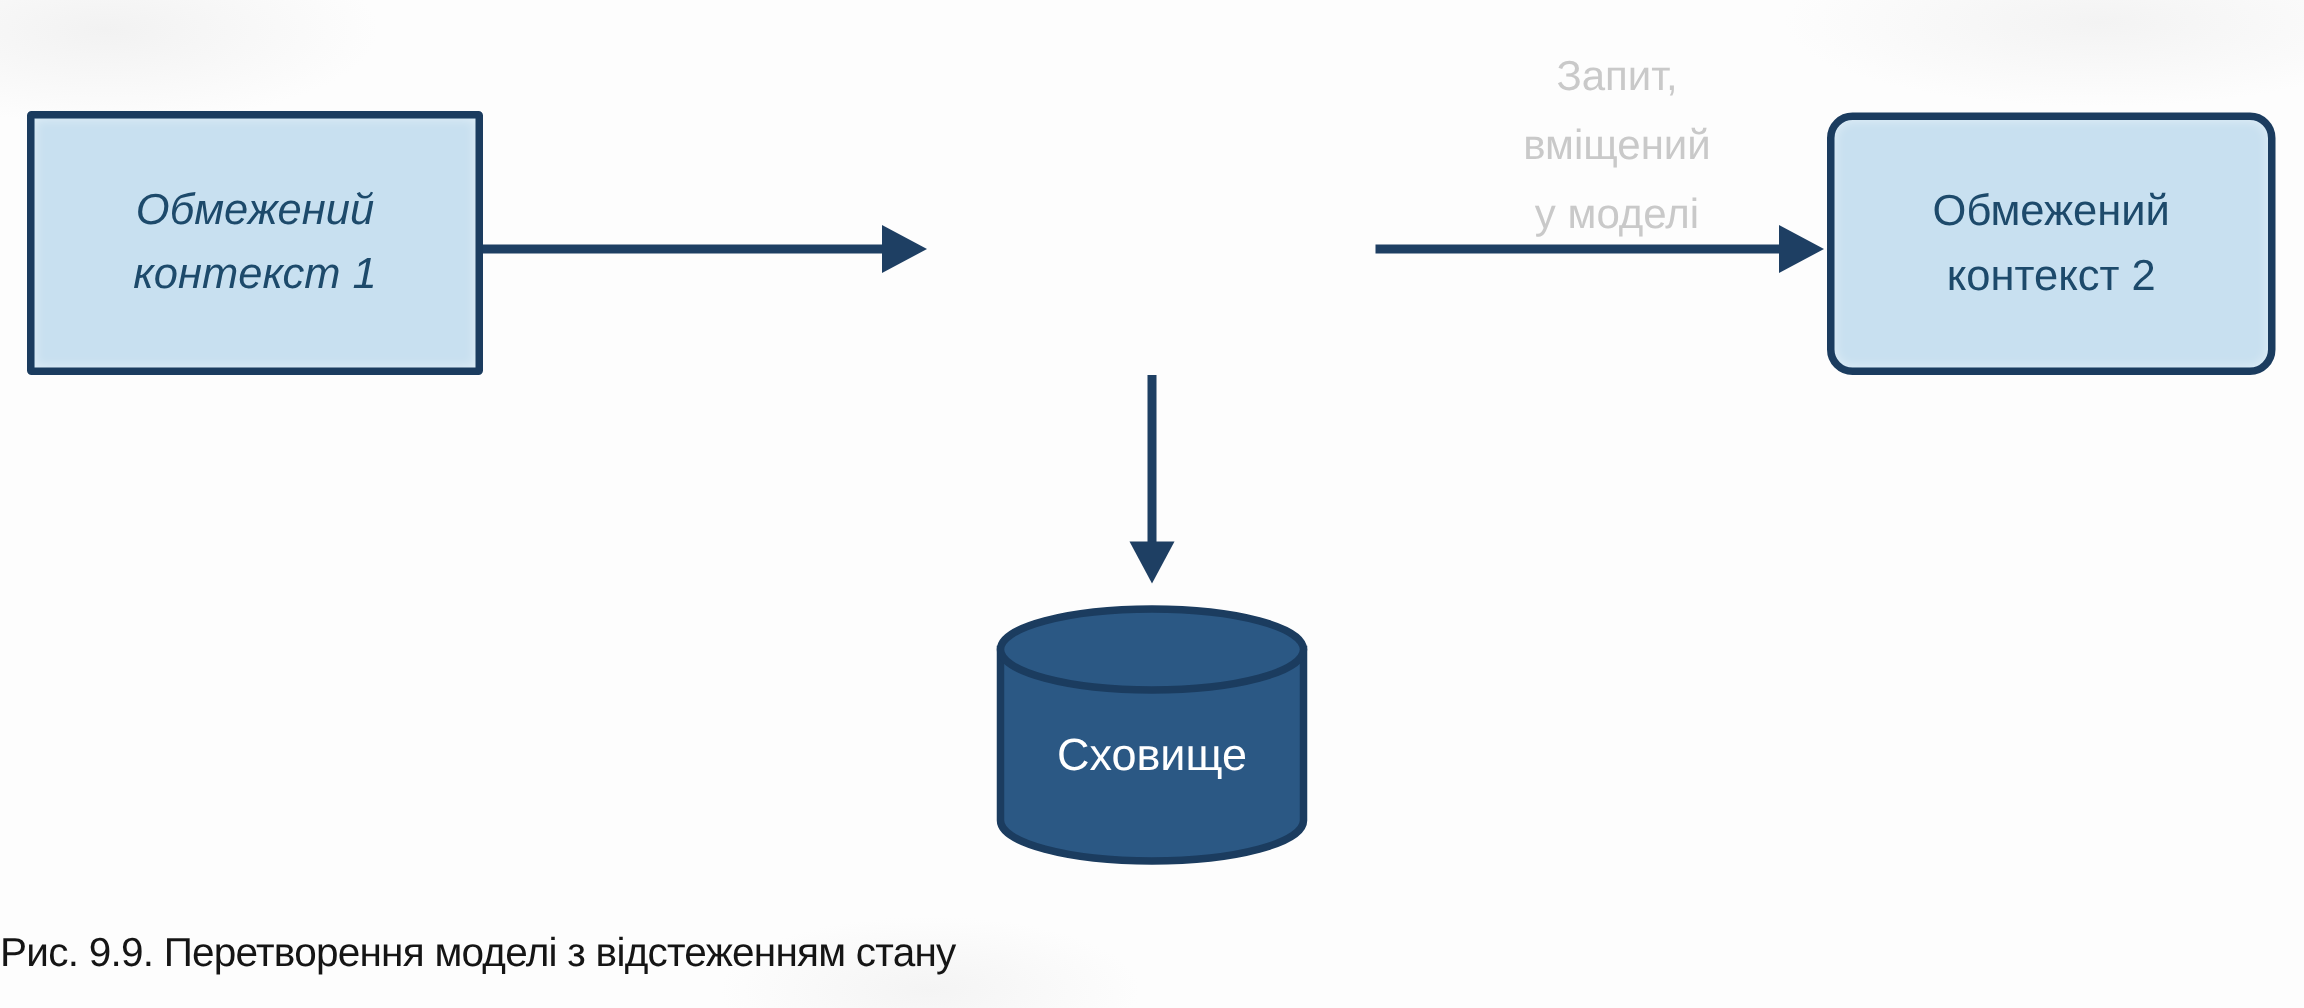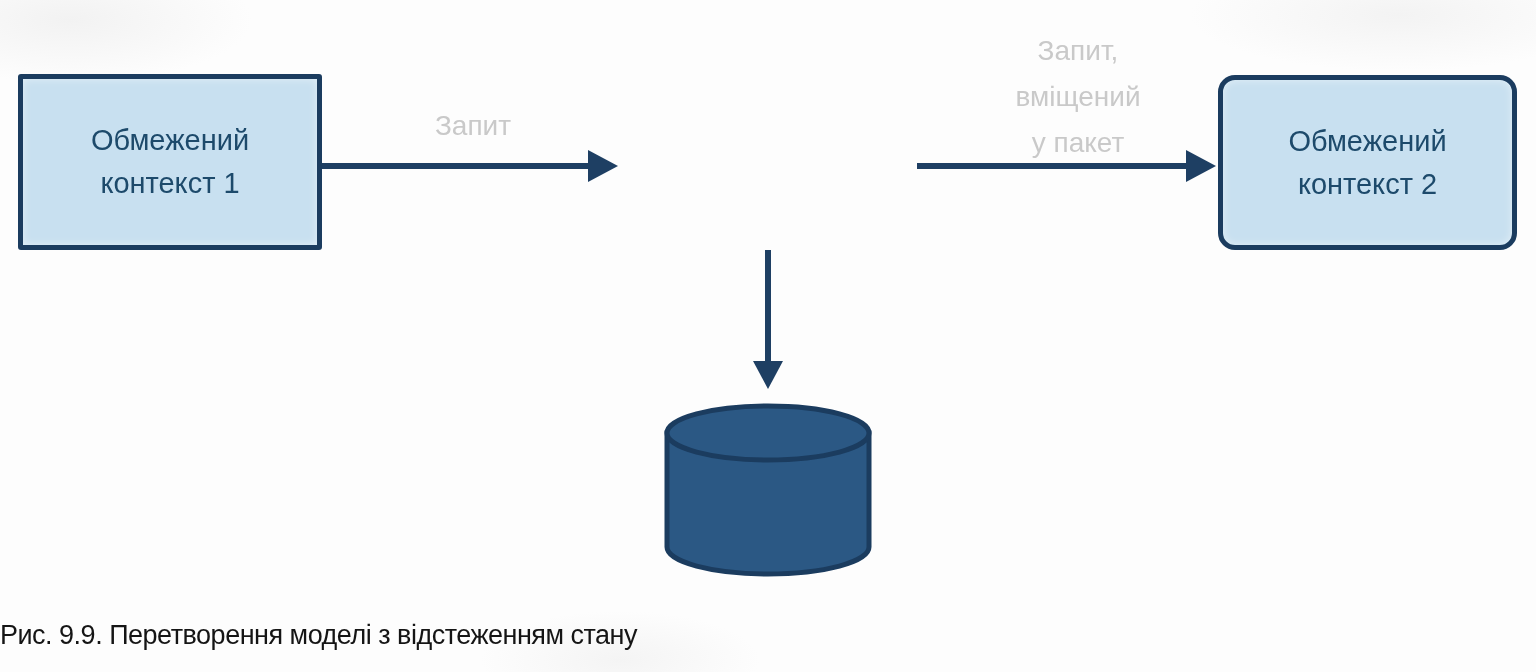--- a/index.html
+++ b/index.html
@@ -38,21 +38,21 @@
     line-height: 43px;
     box-shadow: inset 0 0 8px rgba(255,255,255,0.5);
   }
   .light-box .lbl { width: 230px; }
   .dark-box {
     background: #0f3453;
     border: 3px solid #16395c;
     color: #fefefe;
     font-size: 31px;
   }
-  #box-context1 { left: 18px;   top: 74px; width: 304px; height: 176px; }
+  #box-context1 { left: 18px;   top: 74px; width: 304px; height: 176px; font-style: italic; }
   #box-proxy    { left: 620px;  top: 75px; width: 297px; height: 173px; }
   #box-context2 { left: 1218px; top: 75px; width: 299px; height: 175px; border-radius: 17px; }
 
   .edge-label {
     position: absolute;
     z-index: 2;
     color: #c9c9c9;
     font-size: 28px;
     text-align: center;
     white-space: pre-line;
@@ -109,22 +109,22 @@
 
   <div class="node-box light-box" id="box-context1">
     <div class="lbl">Обмежений контекст 1</div>
   </div>
 
 
   <div class="node-box light-box" id="box-context2">
     <div class="lbl">Обмежений контекст 2</div>
   </div>
 
-  <div class="edge-label" id="label-request">Запит</div>
 
   <div class="edge-label" id="label-wrapped">Запит,
 вміщений
-у пакет</div>
+у моделі</div>
 
+  <div id="label-storage">Сховище</div>
 
   <div class="caption">Рис. 9.9. Перетворення моделі з відстеженням стану</div>
 
 </div>
 
 </body></html>

